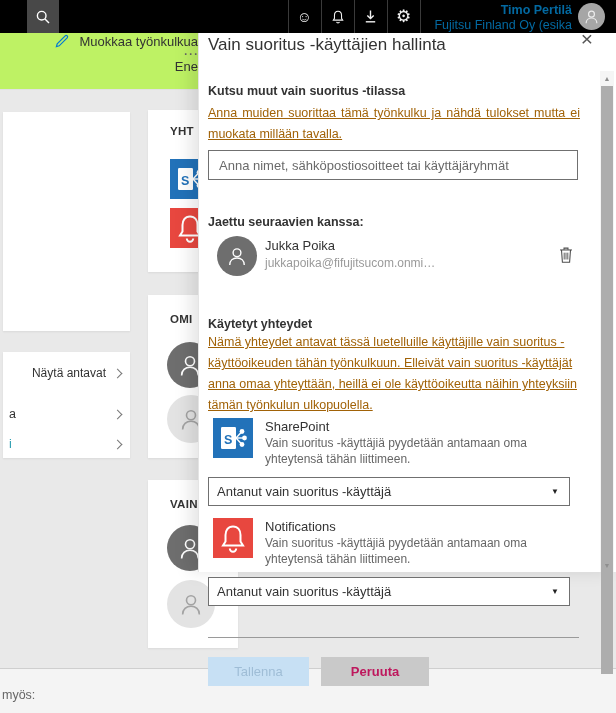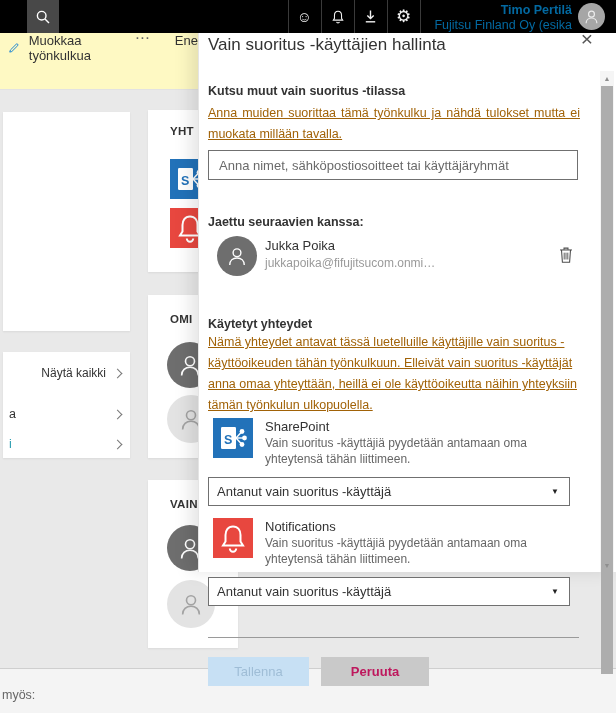--- a/index.html
+++ b/index.html
@@ -16,21 +16,21 @@
   .tb-sep{position:absolute;top:0;bottom:0;width:1px;background:#3a3a3a;}
   .tb-icon{position:absolute;top:0;width:33px;height:33px;display:flex;align-items:center;justify-content:center;color:#f2f2f2;cursor:pointer;}
   .tb-glyph{font-size:15px;line-height:15px;color:#f2f2f2;}
   .gear-glyph{font-size:17px;}
   .tb-user{position:absolute;top:2px;right:44px;height:30px;display:flex;flex-direction:column;align-items:flex-end;justify-content:center;color:#0369a1;cursor:pointer;margin-left:23px;}
   .tb-user .l1{font-size:12.5px;font-weight:700;line-height:15px;}
   .tb-user .l2{font-size:12.5px;font-weight:400;line-height:14px;}
   .tb-avatar{position:absolute;left:578px;top:3px;width:27px;height:27px;border-radius:50%;background:#a6a6a6;display:flex;align-items:center;justify-content:center;cursor:pointer;}
 
   
-  .bg-toolbar{position:absolute;left:0;top:33px;width:198px;height:56px;background:#fef9c3;border-bottom:1px solid #e2e2e2;display:flex;align-items:flex-start;z-index:3;}
+  .bg-toolbar{position:absolute;left:0;top:33px;width:198px;height:56px;background:#bef264;border-bottom:1px solid #e2e2e2;display:flex;align-items:flex-end;z-index:3;flex-direction:column;}
   .bg-toolbar .cmd{display:flex;align-items:center;cursor:pointer;}
   .bg-toolbar .cmd-label{font-size:13px;color:#333;margin-left:9px;}
   .bg-toolbar .ellipsis{font-size:15px;color:#666;margin-left:19px;cursor:pointer;line-height:10px;}
   .bg-toolbar .more-label{font-size:13px;color:#333;margin-left:13px;white-space:nowrap;cursor:pointer;padding-left:12px;}
 
   .card{position:absolute;background:#fff;box-shadow:0 1px 2px rgba(0,0,0,0.07);z-index:2;}
   .card-label{position:absolute;font-size:11.5px;font-weight:700;color:#333;letter-spacing:.3px;white-space:nowrap;}
   .see-all{position:absolute;top:14px;right:9px;display:flex;align-items:center;font-size:12px;color:#333;cursor:pointer;white-space:nowrap;}
   .chev{width:6px;height:6px;border-top:1.4px solid #777;border-right:1.4px solid #777;transform:rotate(45deg);display:inline-block;margin-left:8px;flex:none;}
   .mini-row{position:absolute;left:6px;right:9px;height:18px;display:flex;align-items:center;justify-content:space-between;cursor:pointer;}
@@ -141,21 +141,21 @@
     <span class="cmd-label">Muokkaa työnkulkua</span>
   </div>
   <span class="ellipsis">⋯</span>
   <span class="more-label">Ene</span>
 </div>
 
 <div class="card" style="left:3px;top:112px;width:127px;height:219px;"></div>
 
 <div class="card" style="left:3px;top:352px;width:127px;height:106px;">
   <div class="see-all">
-    <span>Näytä kaikki</span>
+    <span>Näytä antavat</span>
     <span class="chev"></span>
   </div>
   <div class="mini-row" style="top:53px">
     <span class="lbl">a</span>
     <span class="chev"></span>
   </div>
   <div class="mini-row teal" style="top:83px">
     <span class="lbl">i</span>
     <span class="chev"></span>
   </div>

